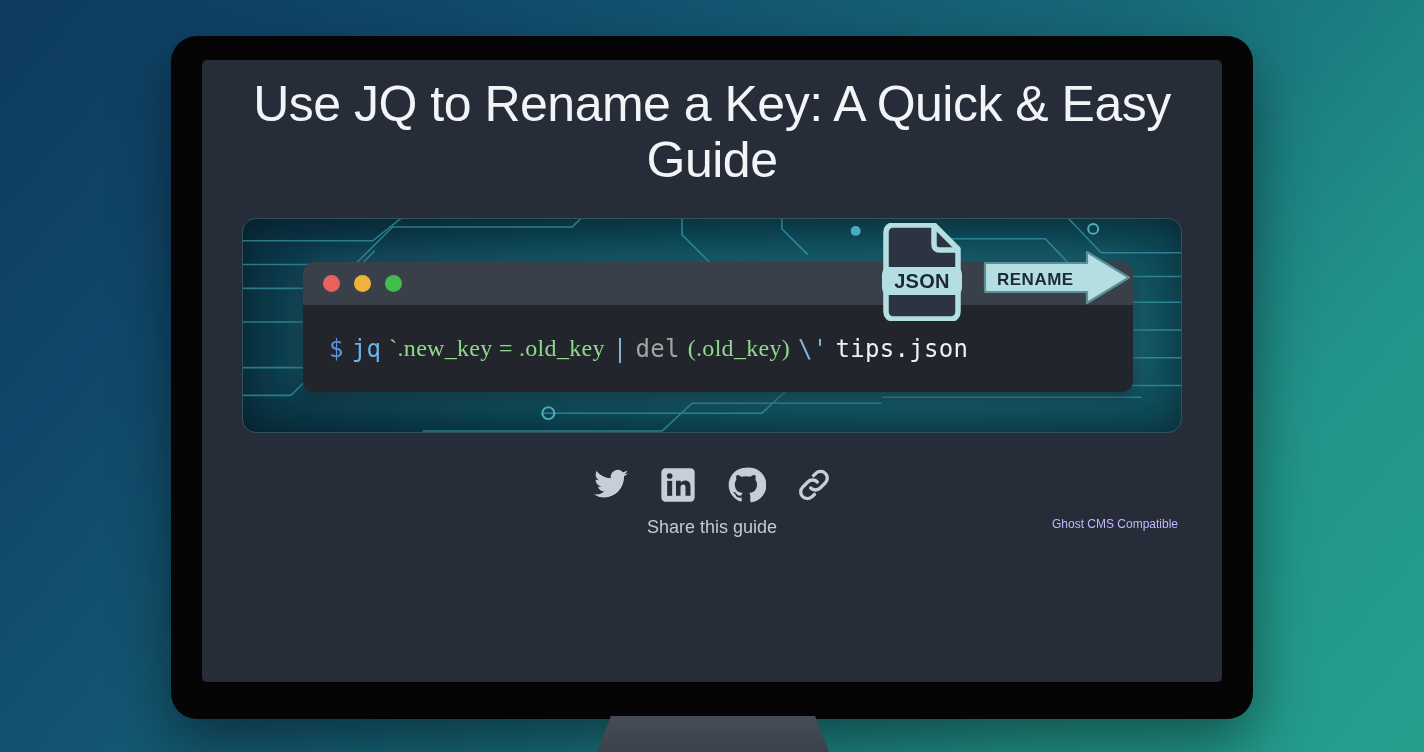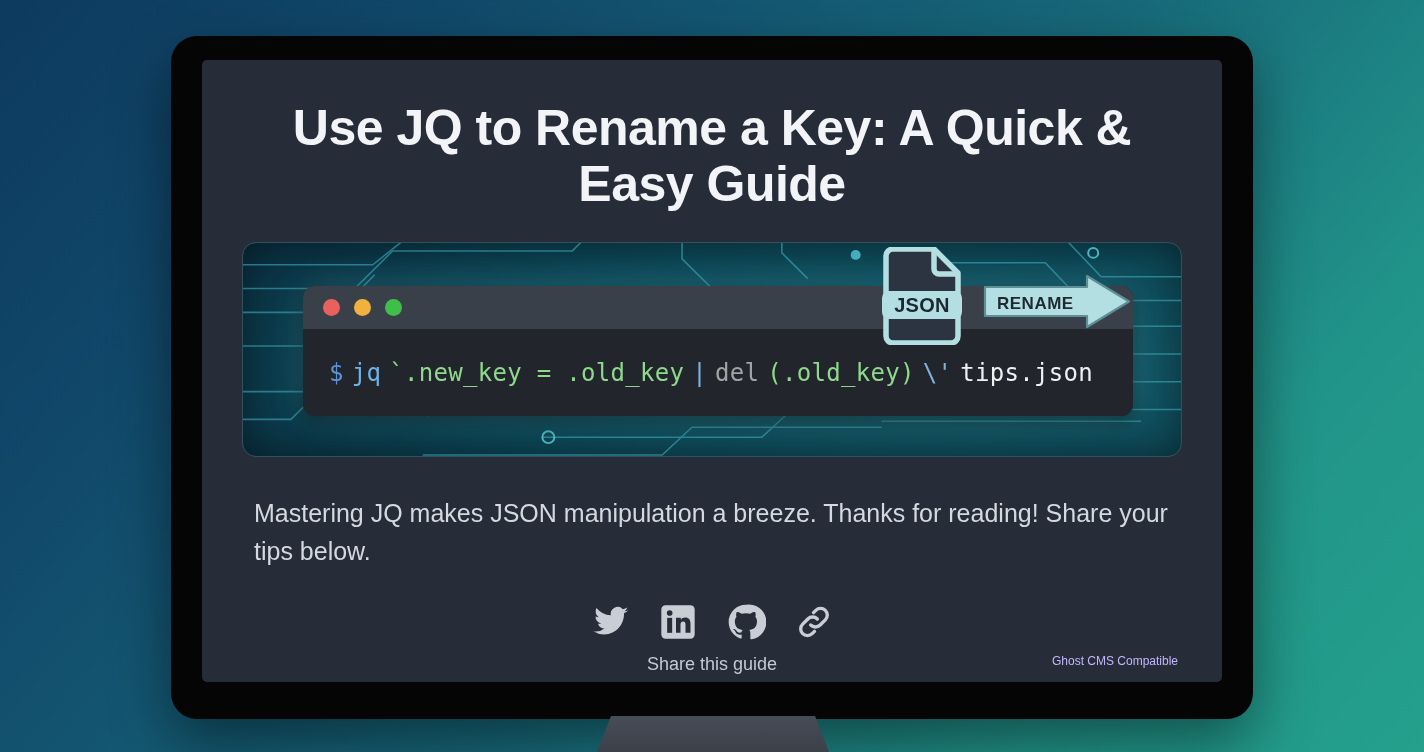--- a/index.html
+++ b/index.html
@@ -21,22 +21,22 @@
     background:#262d38; border-radius:5px; overflow:hidden;
   }
   #stand-neck {
     position:absolute; left:597px; top:716px; width:232px; height:36px;
     background:linear-gradient(180deg,#474d57 0%,#3b4049 100%);
     clip-path:polygon(6% 0,94% 0,100% 100%,0 100%);
   }
 
   
   #title {
-    margin:40px 44px 0; text-align:center;
-    font-size:50px; font-weight:700; line-height:1.12;
+    margin:16px 44px 0; text-align:center;
+    font-size:50px; font-weight:400; line-height:1.12;
     letter-spacing:-.5px; color:#f2f4f7;
   }
 
   
   #card {
     position:relative; margin:30px 40px 0; height:215px;
     border-radius:14px; overflow:hidden;
     background:
       radial-gradient(130% 150% at 72% 58%, #16616e 0%, #0d4756 40%, #0a2b3e 72%, #071d2c 100%);
     border:1px solid #33505e;
@@ -57,21 +57,21 @@
   }
   .dot { width:17px; height:17px; border-radius:50%; }
   #term-body {
     height:87px; background:#22262c; display:flex; align-items:center;
     padding-left:26px;
     font-family:"DejaVu Sans Mono", monospace; font-size:24px; letter-spacing:.3px;
     white-space:nowrap;
   }
   .tk-prompt { color:#5b93d6; }
   .tk-cmd    { color:#6cb4e8; }
-  .tk-str    { color:#8ed98b; }
+  .tk-str    { color:#8ed98b;font-family:Liberation Serif, serif; }
   .tk-op     { color:#7fb2dd; }
   .tk-fn     { color:#a3a3a3; }
   .tk-file   { color:#eef1f4; }
   #term-body span + span { margin-left:8px; }
 
   
   #json-badge {
     position:absolute; left:637px; top:4px; width:84px; height:98px; z-index:4;
   }
   
@@ -167,21 +167,20 @@
       </svg>
 
       <svg id="json-badge" viewBox="0 0 84 98">
         <path d="M6 9 a7 7 0 0 1 7-7 H54 L78 26 V89 a7 7 0 0 1 -7 7 H13 a7 7 0 0 1 -7-7 Z" fill="#2b3440" stroke="#b3dfe2" stroke-width="5.5" stroke-linejoin="round"></path>
         <path d="M54 3 V22 a5 5 0 0 0 5 5 H77" fill="none" stroke="#b3dfe2" stroke-width="5.5" stroke-linejoin="round"></path>
         <rect x="2" y="44" width="80" height="28" rx="7" fill="#b3dfe2"></rect>
         <text x="42" y="65" text-anchor="middle" font-family="Liberation Sans, sans-serif" font-size="20" font-weight="700" fill="#1d272f" letter-spacing=".3">JSON</text>
       </svg>
     </div>
 
-    <p id="subtitle">Mastering JQ makes JSON manipulation a breeze. Thanks for reading! Share your tips below.</p>
 
     <div id="social">
       <svg class="sicon" viewBox="0 0 24 24">
         <path fill="#c9ced6" d="M23 4.9a8.6 8.6 0 0 1-2.4.7 4.2 4.2 0 0 0 1.8-2.3 8.5 8.5 0 0 1-2.7 1A4.2 4.2 0 0 0 12.5 8a11.9 11.9 0 0 1-8.6-4.4 4.2 4.2 0 0 0 1.3 5.6A4.1 4.1 0 0 1 3.3 8.7a4.2 4.2 0 0 0 3.4 4.2 4.2 4.2 0 0 1-1.9.1 4.2 4.2 0 0 0 3.9 2.9A8.4 8.4 0 0 1 2 17.6a11.9 11.9 0 0 0 6.4 1.9c7.7 0 12-6.5 12-12.1v-.6A8.6 8.6 0 0 0 23 4.9z"></path>
       </svg>
       <svg class="sicon" viewBox="0 0 24 24">
         <rect x="2" y="2" width="20" height="20" rx="2.5" fill="#c9ced6"></rect>
         <rect x="5.5" y="9.5" width="3" height="9" fill="#262d38"></rect>
         <circle cx="7" cy="6.6" r="1.7" fill="#262d38"></circle>
         <path fill="#262d38" d="M10.8 9.5h2.9v1.2c.5-.9 1.5-1.4 2.7-1.4 2 0 3.1 1.3 3.1 3.7v5.5h-3v-4.9c0-1.2-.4-1.9-1.4-1.9s-1.6.7-1.6 1.9v4.9h-2.7z"></path>

